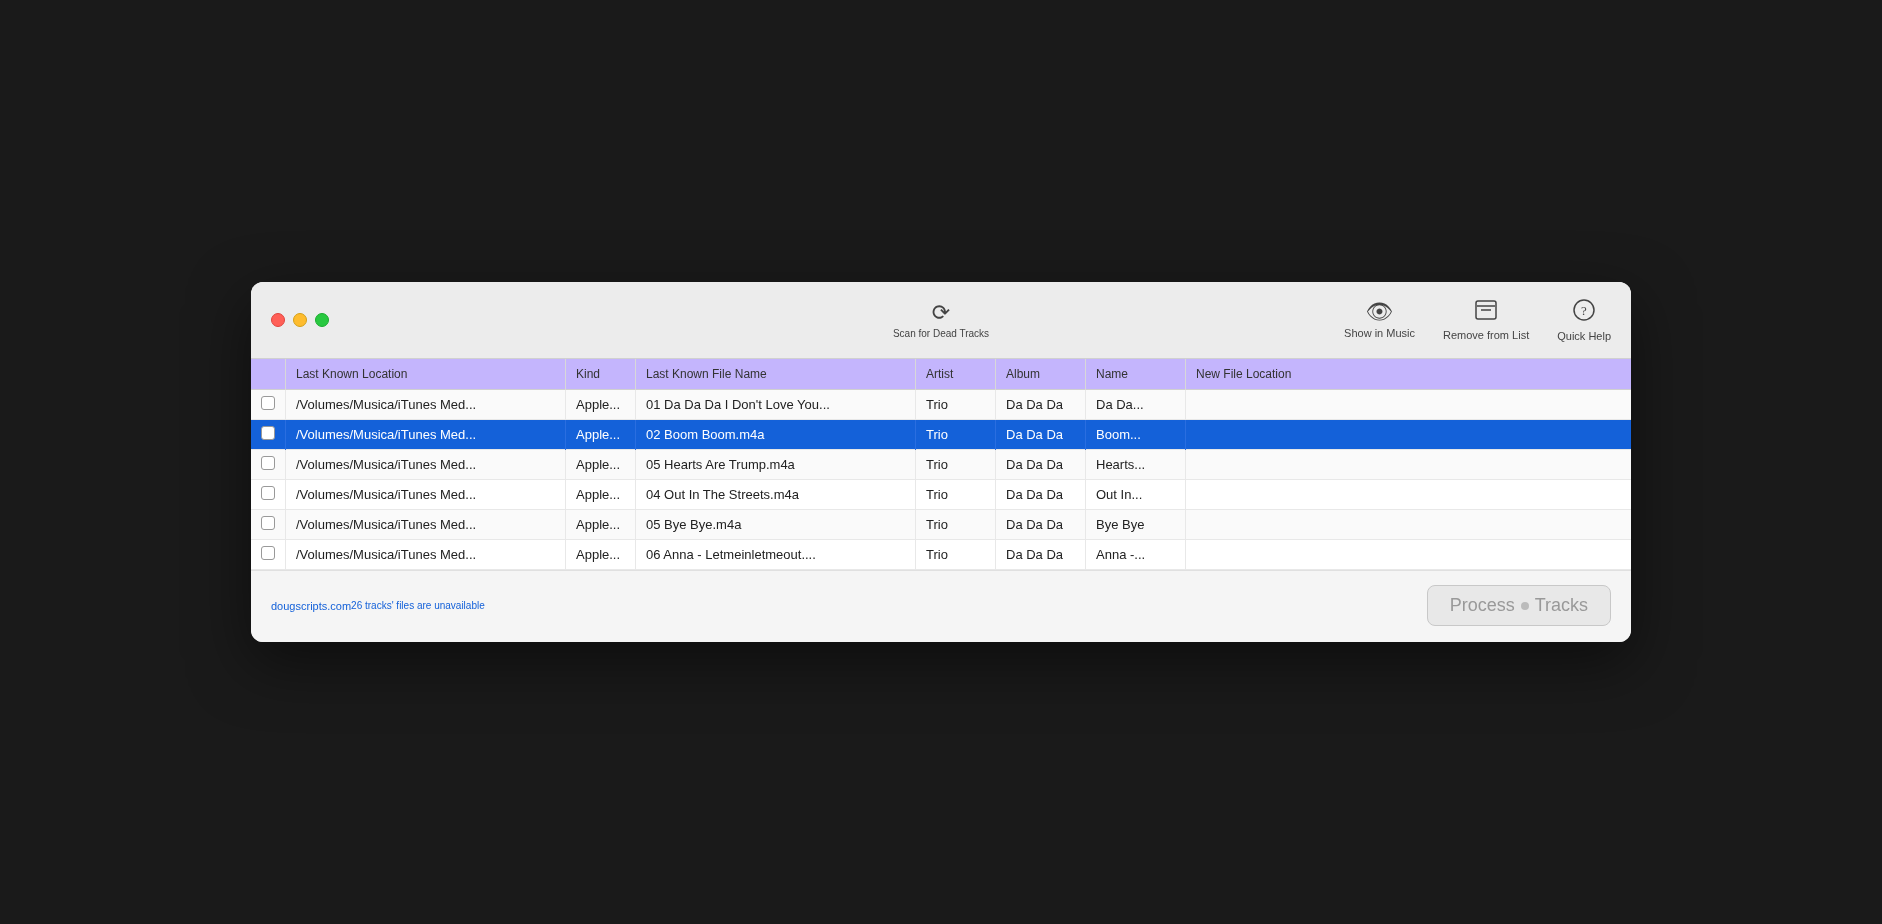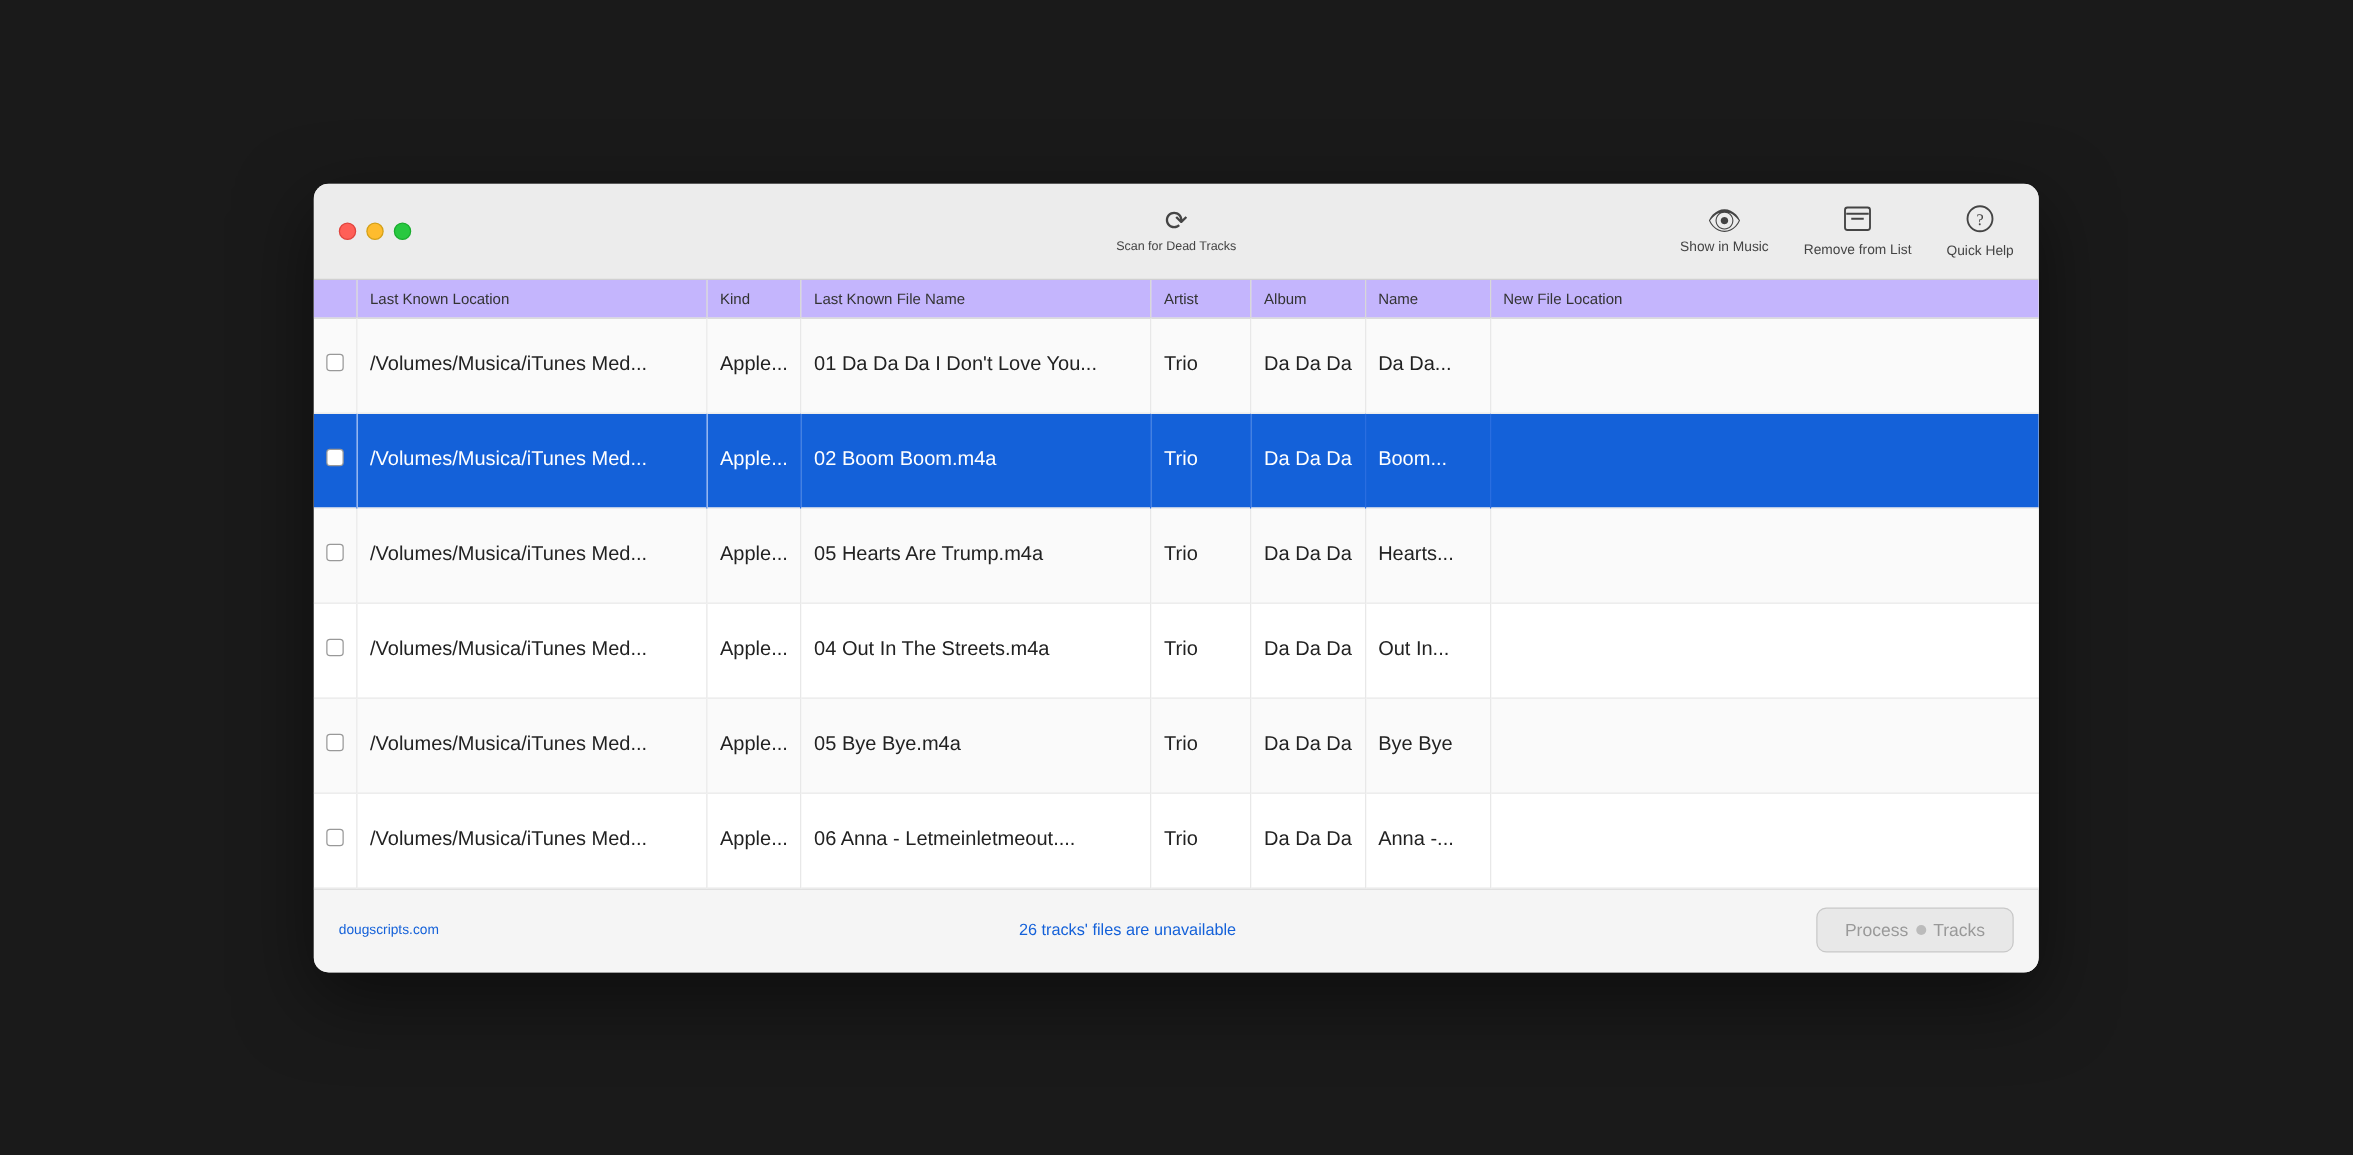--- a/index.html
+++ b/index.html
@@ -119,23 +119,23 @@
       background: #fafafa;
     }
     tbody tr:nth-child(even) {
       background: #fff;
     }
     tbody tr.selected {
       background: #1461d9 !important;
       color: #fff;
     }
     tbody td {
-      padding: 28px 10px;
+      padding: 6px 10px;
       color: #222;
-      font-size: 16px;
+      font-size: 13px;
       border-right: 1px solid #e8e8e8;
       white-space: nowrap;
       overflow: hidden;
       text-overflow: ellipsis;
     }
     tbody tr.selected td {
       color: #fff;
       border-right-color: #2a6ee0;
     }
     tbody td:last-child { border-right: none; }
@@ -163,35 +163,35 @@
 
     .footer {
       background: #f5f5f5;
       padding: 14px 20px 16px 20px;
       display: flex;
       align-items: center;
       justify-content: space-between;
     }
     .footer-status {
       color: #1461d9;
-      font-size: 13px;
-      text-align: center;
+      font-size: 10px;
+      text-align: left;
       flex: 1;
     }
     .footer-link {
       font-size: 11px;
       color: #1461d9;
       text-decoration: none;
     }
     .process-btn {
       background: #e8e8e8;
       border: 1px solid #c8c8c8;
       border-radius: 8px;
       padding: 9px 22px;
-      font-size: 14px;
+      font-size: 18px;
       color: #999;
       cursor: not-allowed;
       display: flex;
       align-items: center;
       gap: 6px;
       white-space: nowrap;
     }
     .process-btn .dot {
       width: 8px;
       height: 8px;

